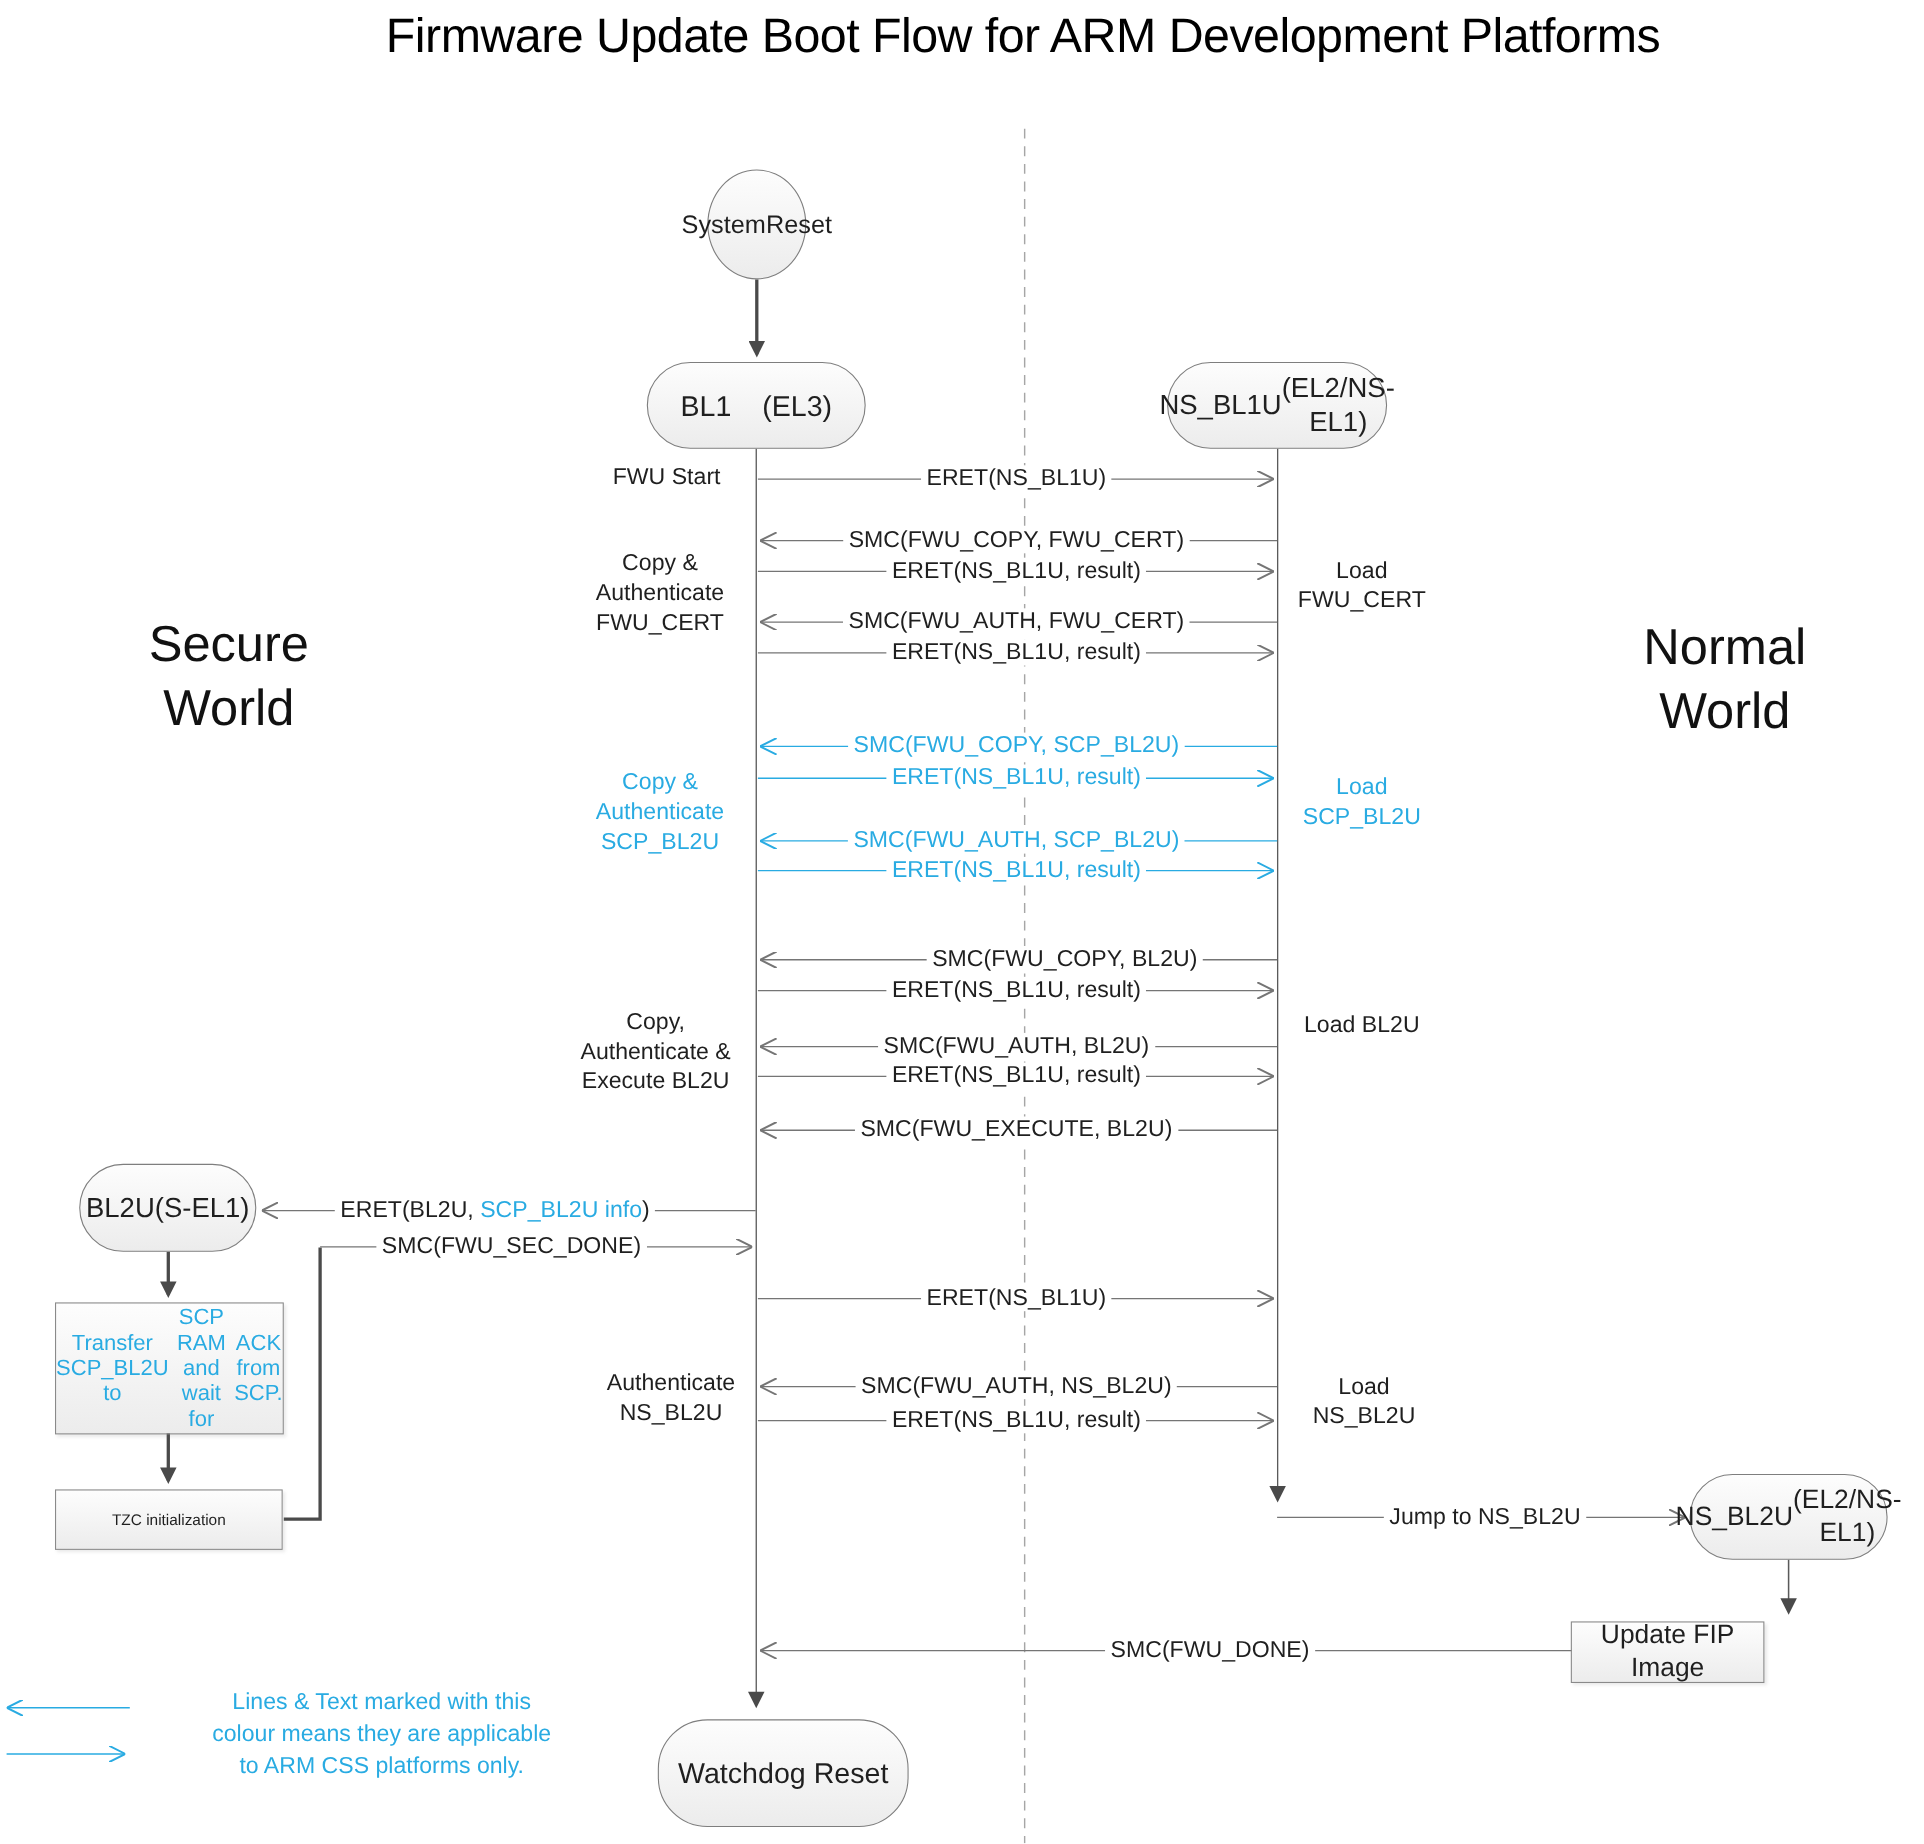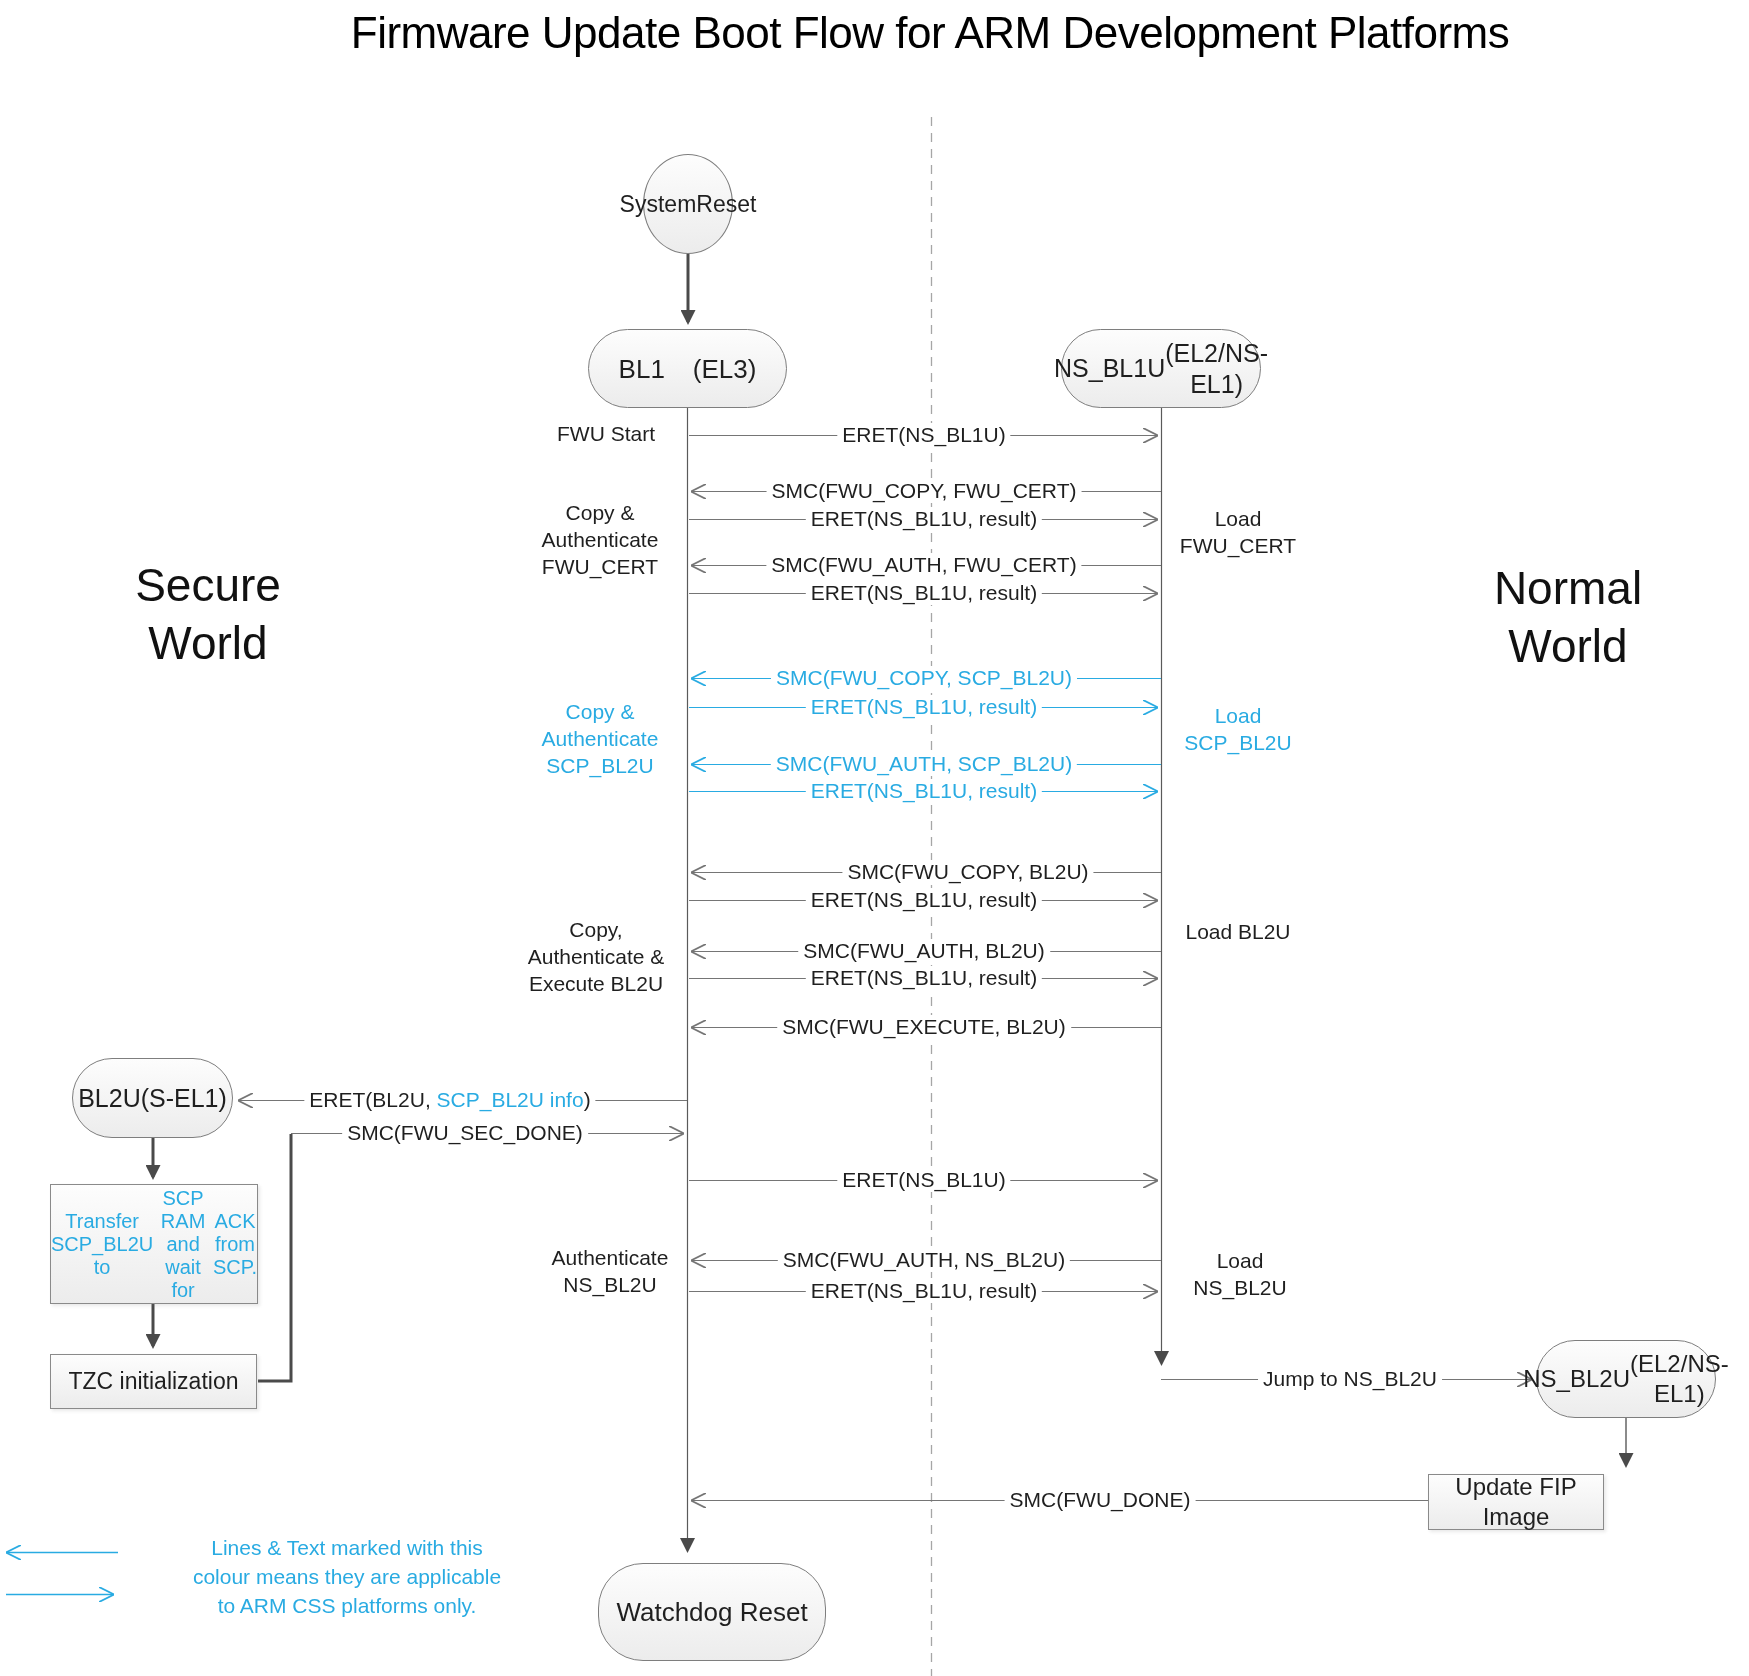--- a/index.html
+++ b/index.html
@@ -14,21 +14,21 @@
     justify-content:center;text-align:center;
     background:linear-gradient(180deg,#fdfdfd 0%,#ececec 100%);
     border:1.4px solid #7e7e7e;box-sizing:border-box;}
   .stadium{border-radius:45px;}
   .ellipse{border-radius:50%;}
   .rectbox{border:1px solid #8a8a8a;border-radius:0;box-shadow:2px 2px 3px rgba(110,110,110,0.15);}
   .n26{font-size:26px;line-height:32px;gap:28px;}
   .n25{font-size:25px;line-height:31px;}
   .n24{font-size:24px;line-height:30px;}
   .n23{font-size:23px;line-height:27px;}
-  .n21{font-size:23px;line-height:25px;}
+  .n21{font-size:14px;line-height:25px;}
   .n20{font-size:20px;line-height:23px;}
   .lbl{position:absolute;z-index:3;transform:translate(-50%,-50%);white-space:nowrap;
     font-size:21px;}
   .msg{background:#fff;padding:0 5px;}
   .block{text-align:center;line-height:27px;white-space:nowrap;}
   .cyan{color:#29abe2;}
   .legend-text{position:absolute;z-index:3;transform:translate(-50%,-50%);
     text-align:center;font-size:21px;line-height:29px;white-space:nowrap;}
 </style>
 </head>

